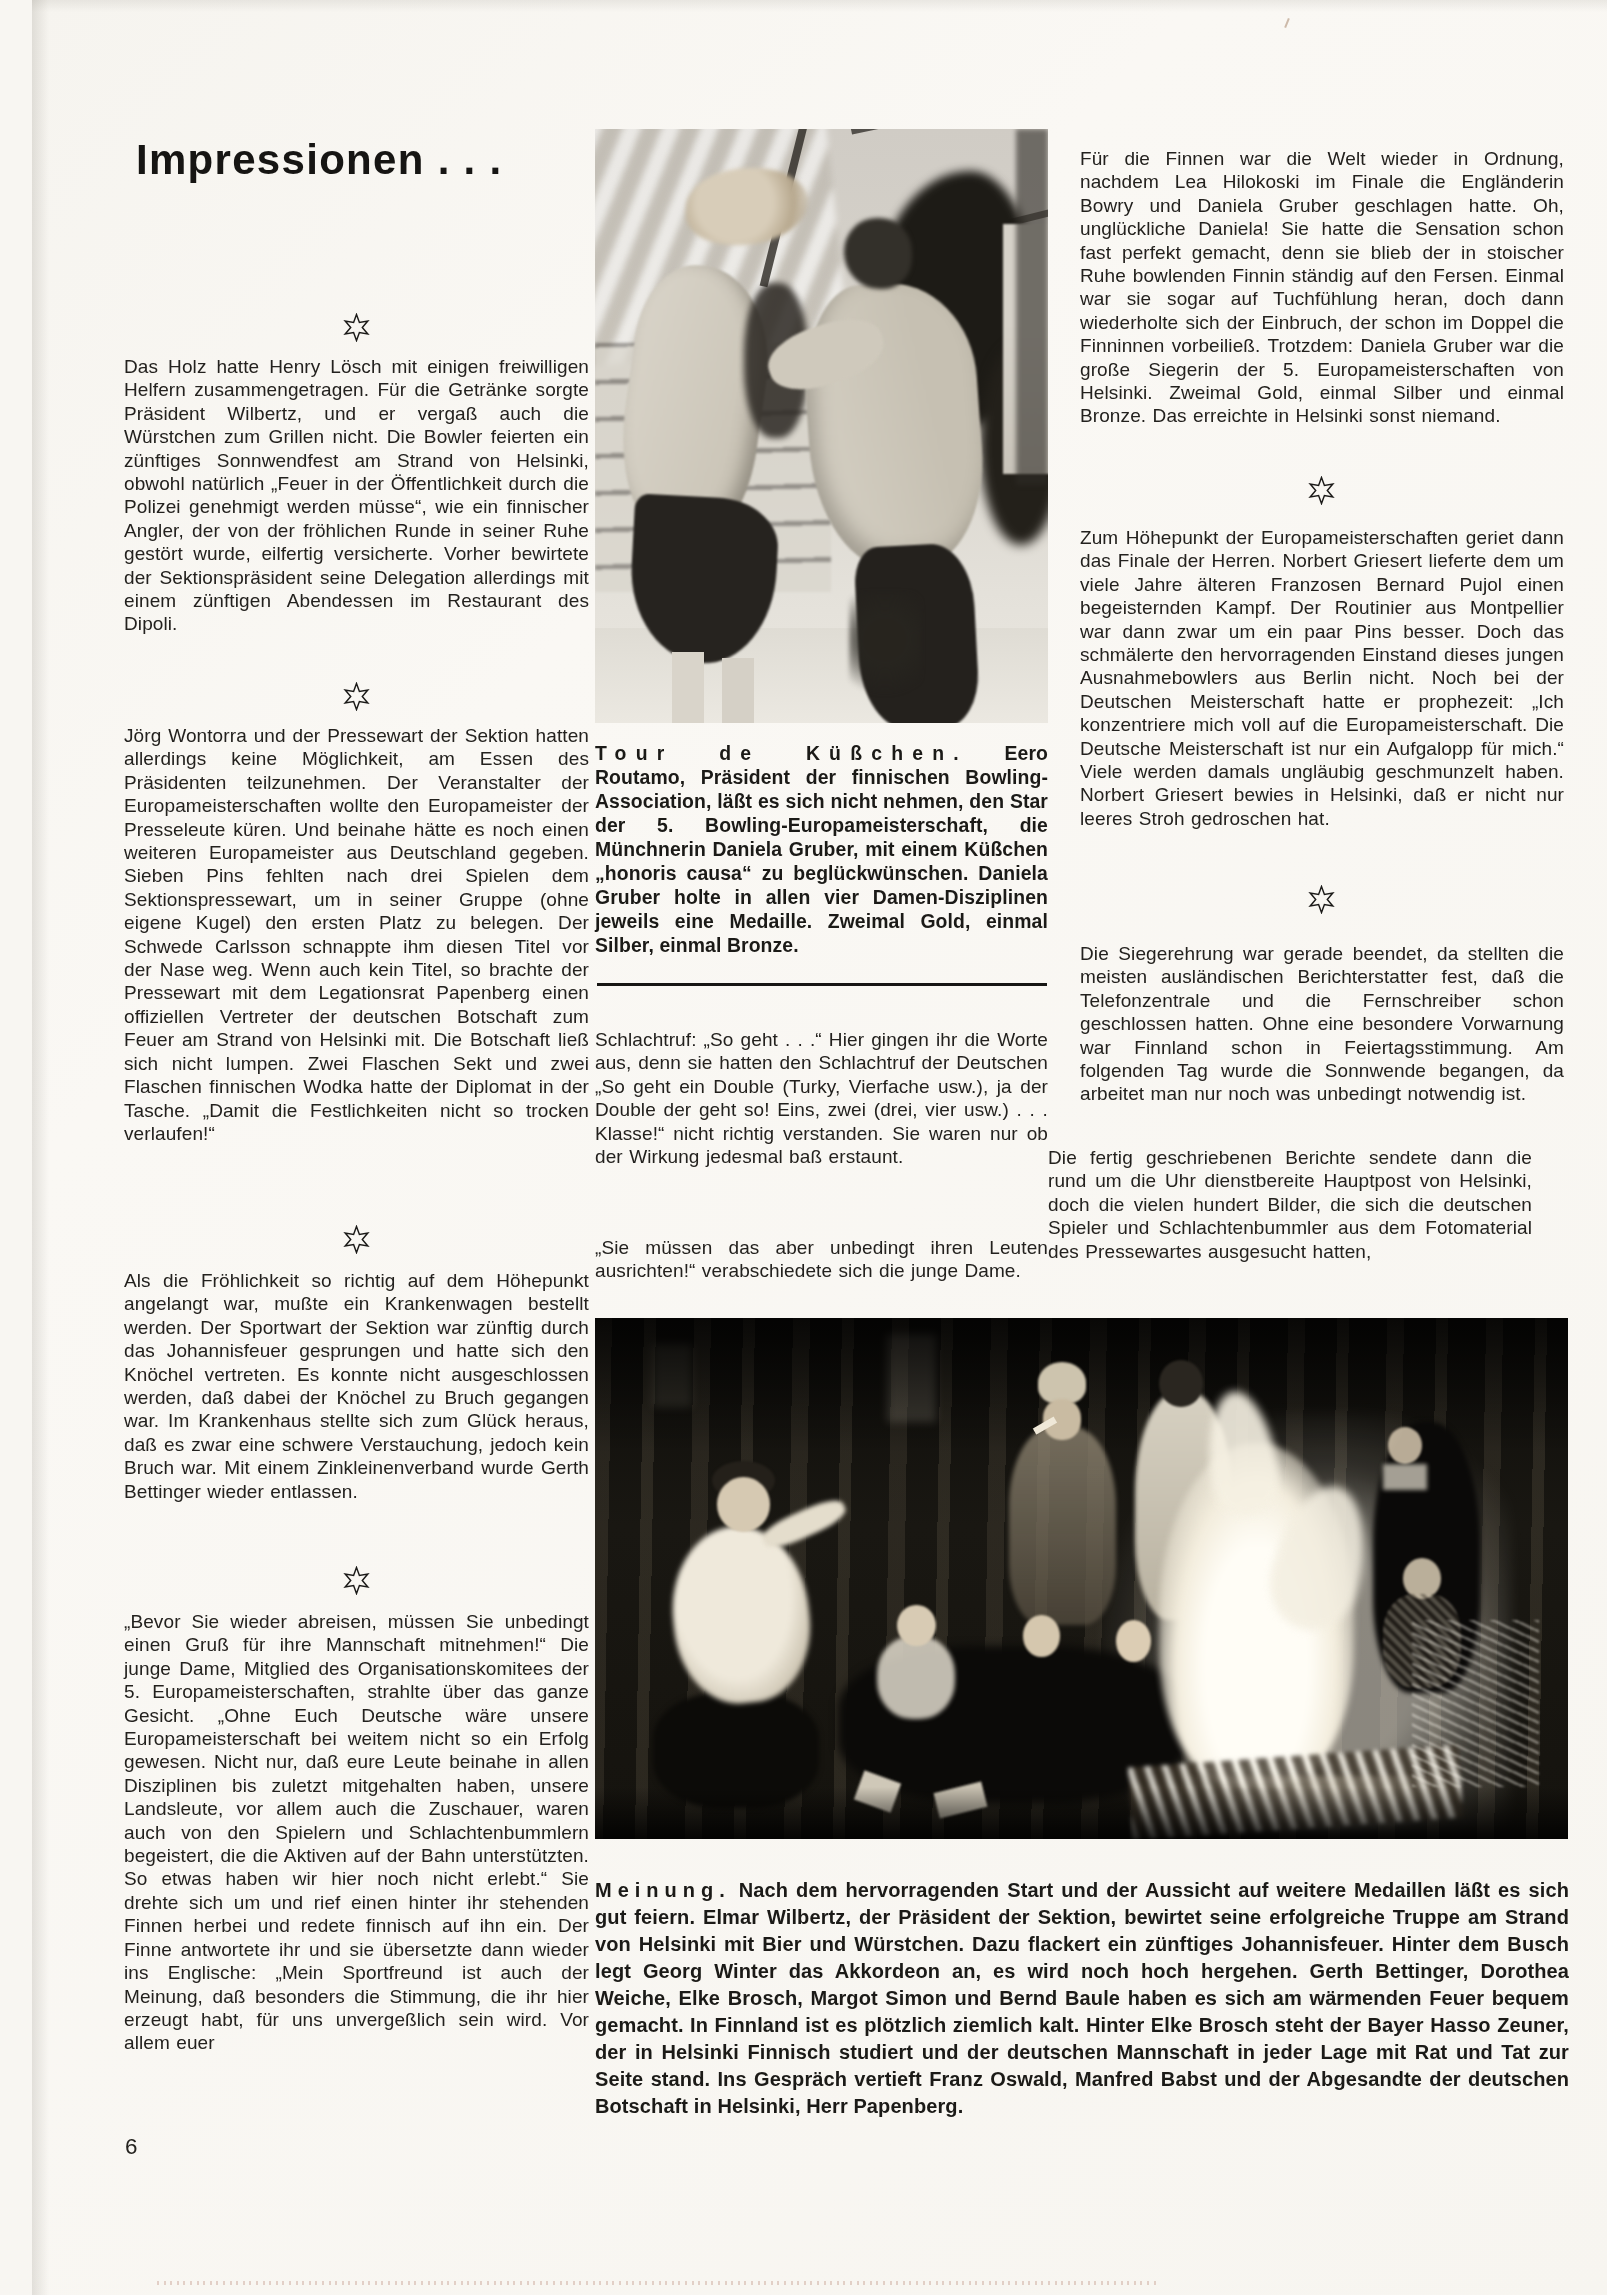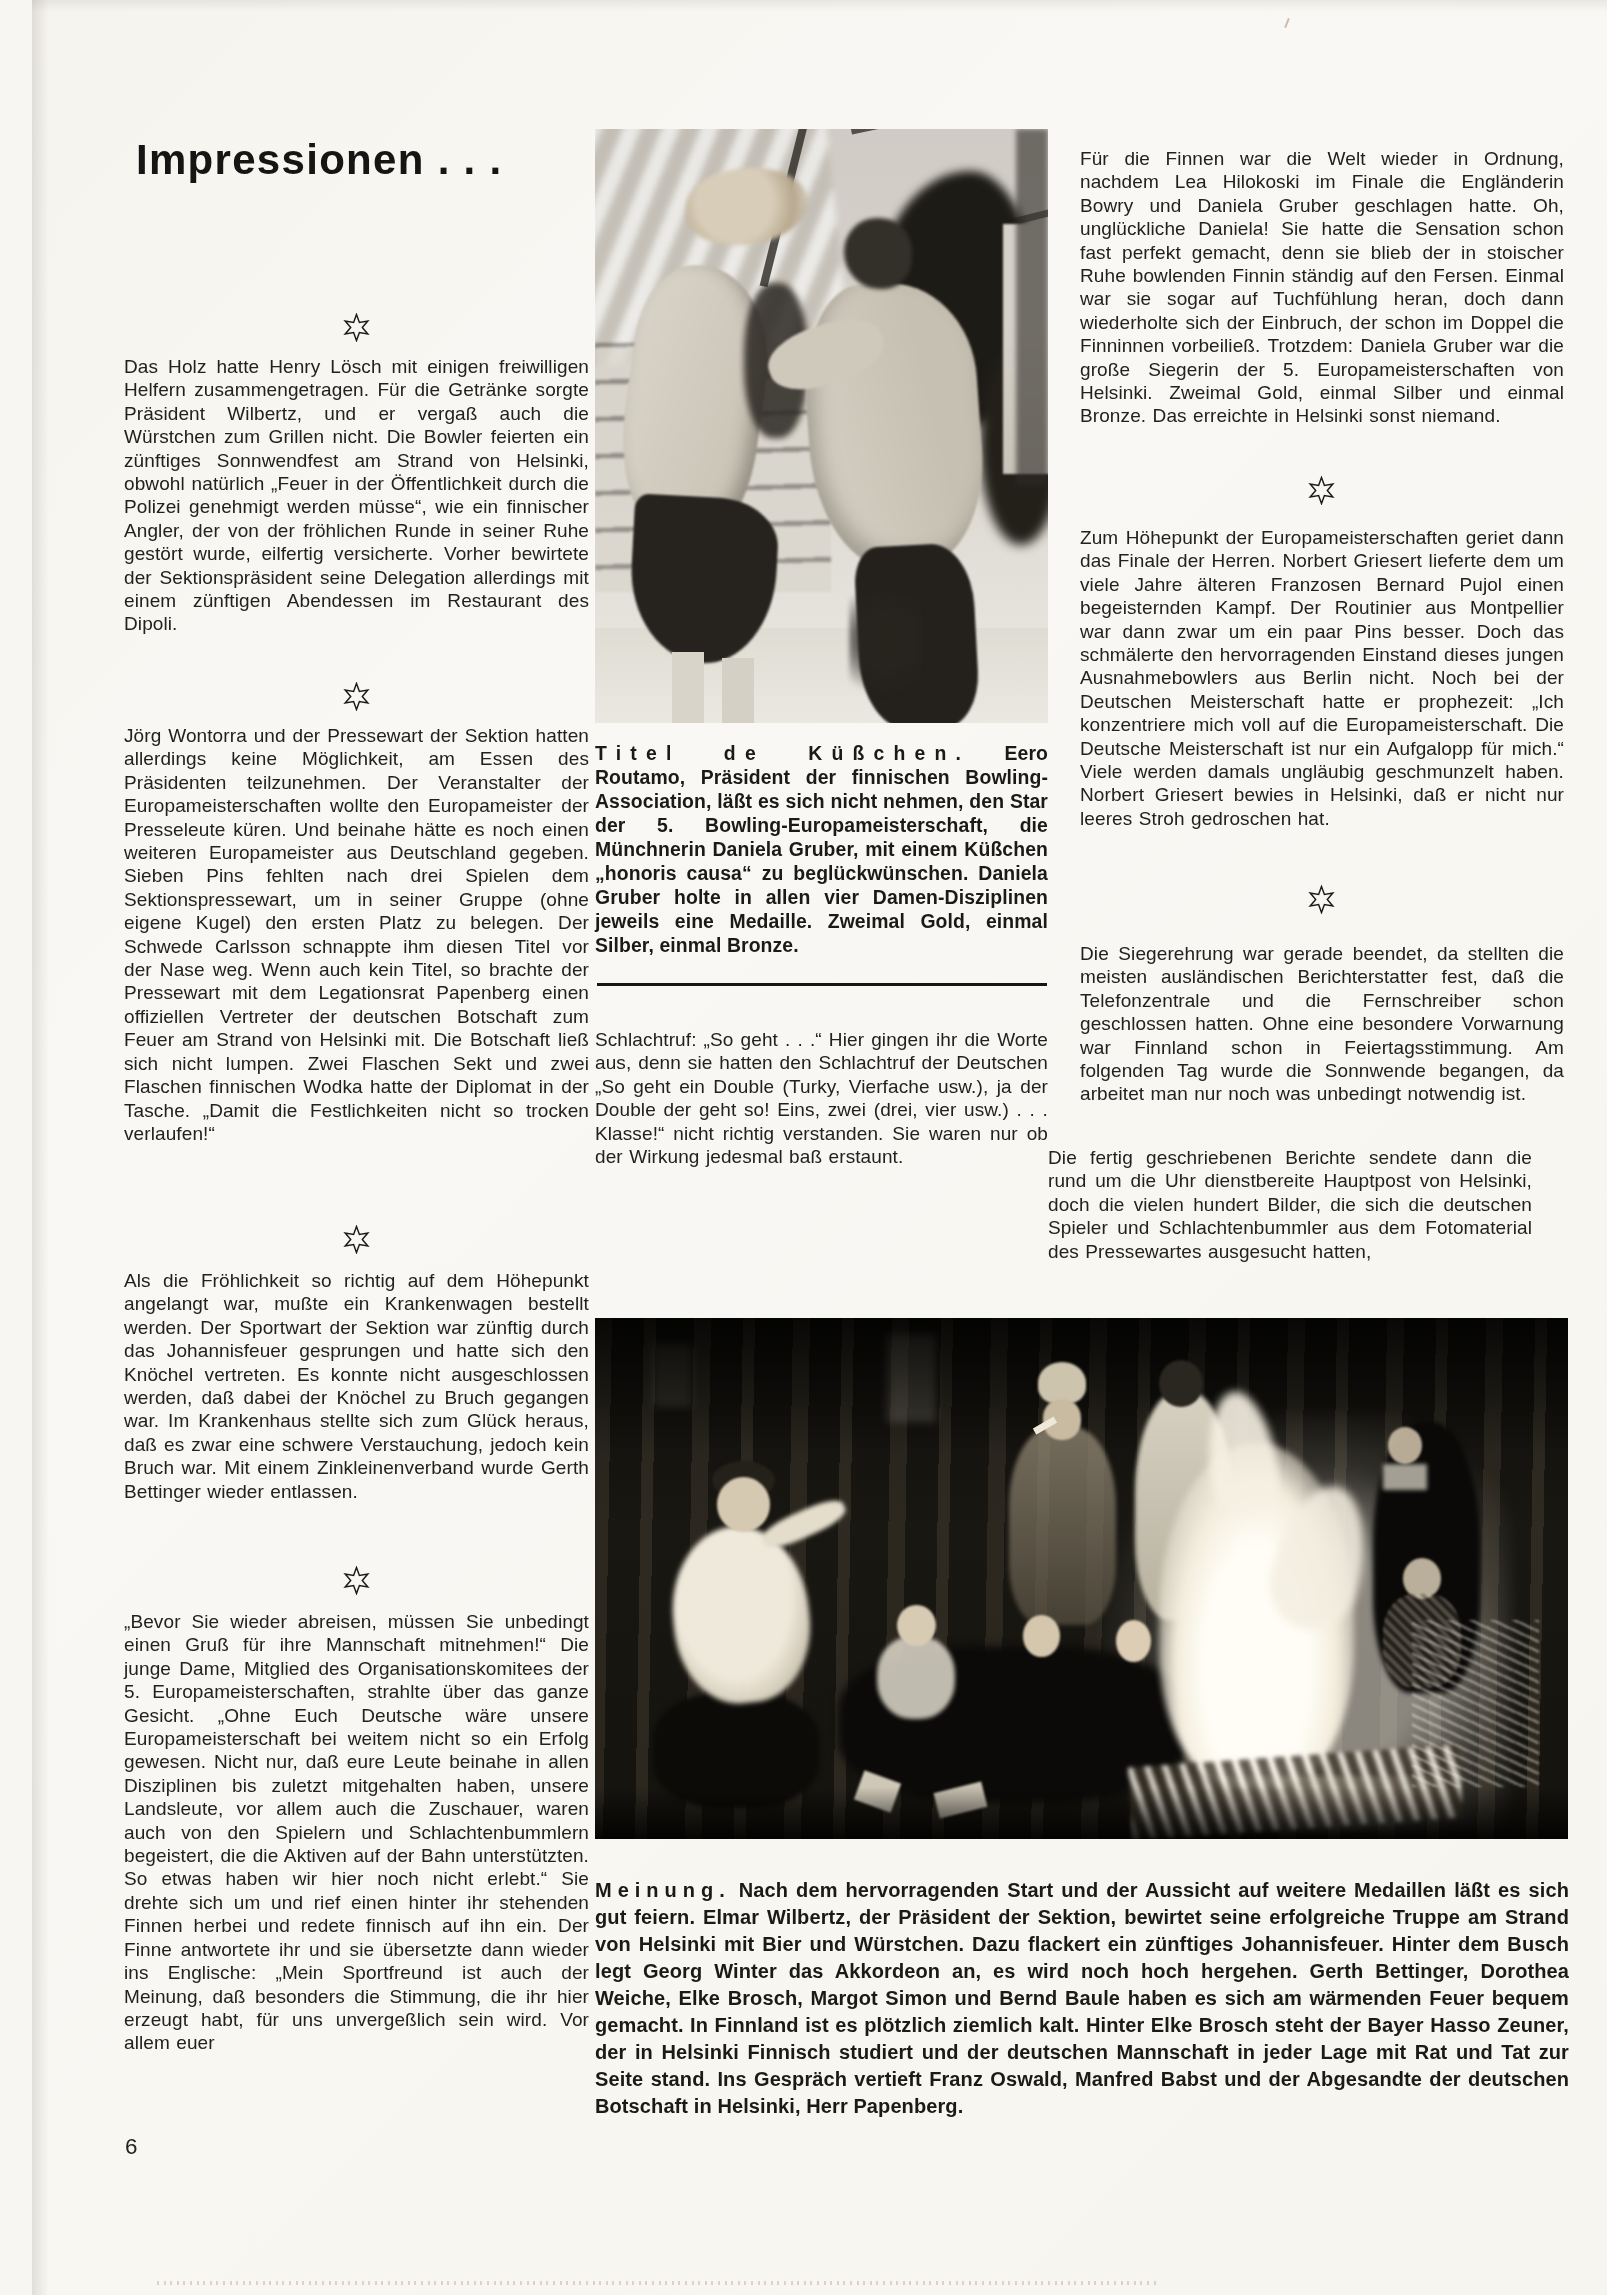--- a/index.html
+++ b/index.html
@@ -150,27 +150,28 @@
     <div class="p1-mjacket"></div>
     <div class="p1-marm"></div>
     <div class="p1-mhair"></div>
     <div class="p1-mtrousers"></div>
     <div class="p1-plant"></div>
     <div class="p1-rfig"></div>
     <div class="p1-rdark"></div>
   </div>
 
   <p class="abs cap" style="left:563px;top:741px;width:453px;">
-    <span class="lead-wide">Titel de Küßchen.</span>
+    <span class="lead-wide">Tour de Küßchen.</span>
     <span>Eero Routamo, Präsident der finnischen Bowling-Association, läßt es sich nicht nehmen, den Star der 5. Bowling-Europameisterschaft, die Münchnerin Daniela Gruber, mit einem Küßchen „honoris causa“ zu beglückwünschen. Daniela Gruber holte in allen vier Damen-Disziplinen jeweils eine Medaille. Zweimal Gold, einmal Silber, einmal Bronze.</span>
   </p>
 
   <div class="abs rule" style="left:565px;top:983px;width:450px;height:3.3px;"></div>
 
   <p class="abs bodytext" style="left:563px;top:1028px;width:453px;">Schlachtruf: „So geht . . .“ Hier gingen ihr die Worte aus, denn sie hatten den Schlachtruf der Deutschen „So geht ein Double (Turky, Vierfache usw.), ja der Double der geht so! Eins, zwei (drei, vier usw.) . . . Klasse!“ nicht richtig verstanden. Sie waren nur ob der Wirkung jedesmal baß erstaunt.</p>
+  <p class="abs bodytext" style="left:563px;top:1236px;width:453px;">„Sie müssen das aber unbedingt ihren Leuten ausrichten!“ verabschiedete sich die junge Dame.</p>
 
   <p class="abs bodytext" style="left:1048px;top:147px;width:484px;">Für die Finnen war die Welt wieder in Ordnung, nachdem Lea Hilokoski im Finale die Engländerin Bowry und Daniela Gruber geschlagen hatte. Oh, unglückliche Daniela! Sie hatte die Sensation schon fast perfekt gemacht, denn sie blieb der in stoischer Ruhe bowlenden Finnin ständig auf den Fersen. Einmal war sie sogar auf Tuchfühlung heran, doch dann wiederholte sich der Einbruch, der schon im Doppel die Finninnen vorbeiließ. Trotzdem: Daniela Gruber war die große Siegerin der 5. Europameisterschaften von Helsinki. Zweimal Gold, einmal Silber und einmal Bronze. Das erreichte in Helsinki sonst niemand.</p>
 
   <span class="abs star" style="left:1275px;top:476px;">
     <svg viewBox="0 0 40 40" width="29" height="29">
         <polygon points="20,2 24,13.1 35.6,11 28,20 35.6,29 24,26.9 20,38 16,26.9 4.4,29 12,20 4.4,11 16,13.1" fill="none" stroke="#1b1a18" stroke-width="2"></polygon>
       </svg>
   </span>
 
   <p class="abs bodytext" style="left:1048px;top:526px;width:484px;">Zum Höhepunkt der Europameisterschaften geriet dann das Finale der Herren. Norbert Griesert lieferte dem um viele Jahre älteren Franzosen Bernard Pujol einen begeisternden Kampf. Der Routinier aus Montpellier war dann zwar um ein paar Pins besser. Doch das schmälerte den hervorragenden Einstand dieses jungen Ausnahmebowlers aus Berlin nicht. Noch bei der Deutschen Meisterschaft hatte er prophezeit: „Ich konzentriere mich voll auf die Europameisterschaft. Die Deutsche Meisterschaft ist nur ein Aufgalopp für mich.“ Viele werden damals ungläubig geschmunzelt haben. Norbert Griesert bewies in Helsinki, daß er nicht nur leeres Stroh gedroschen hat.</p>

